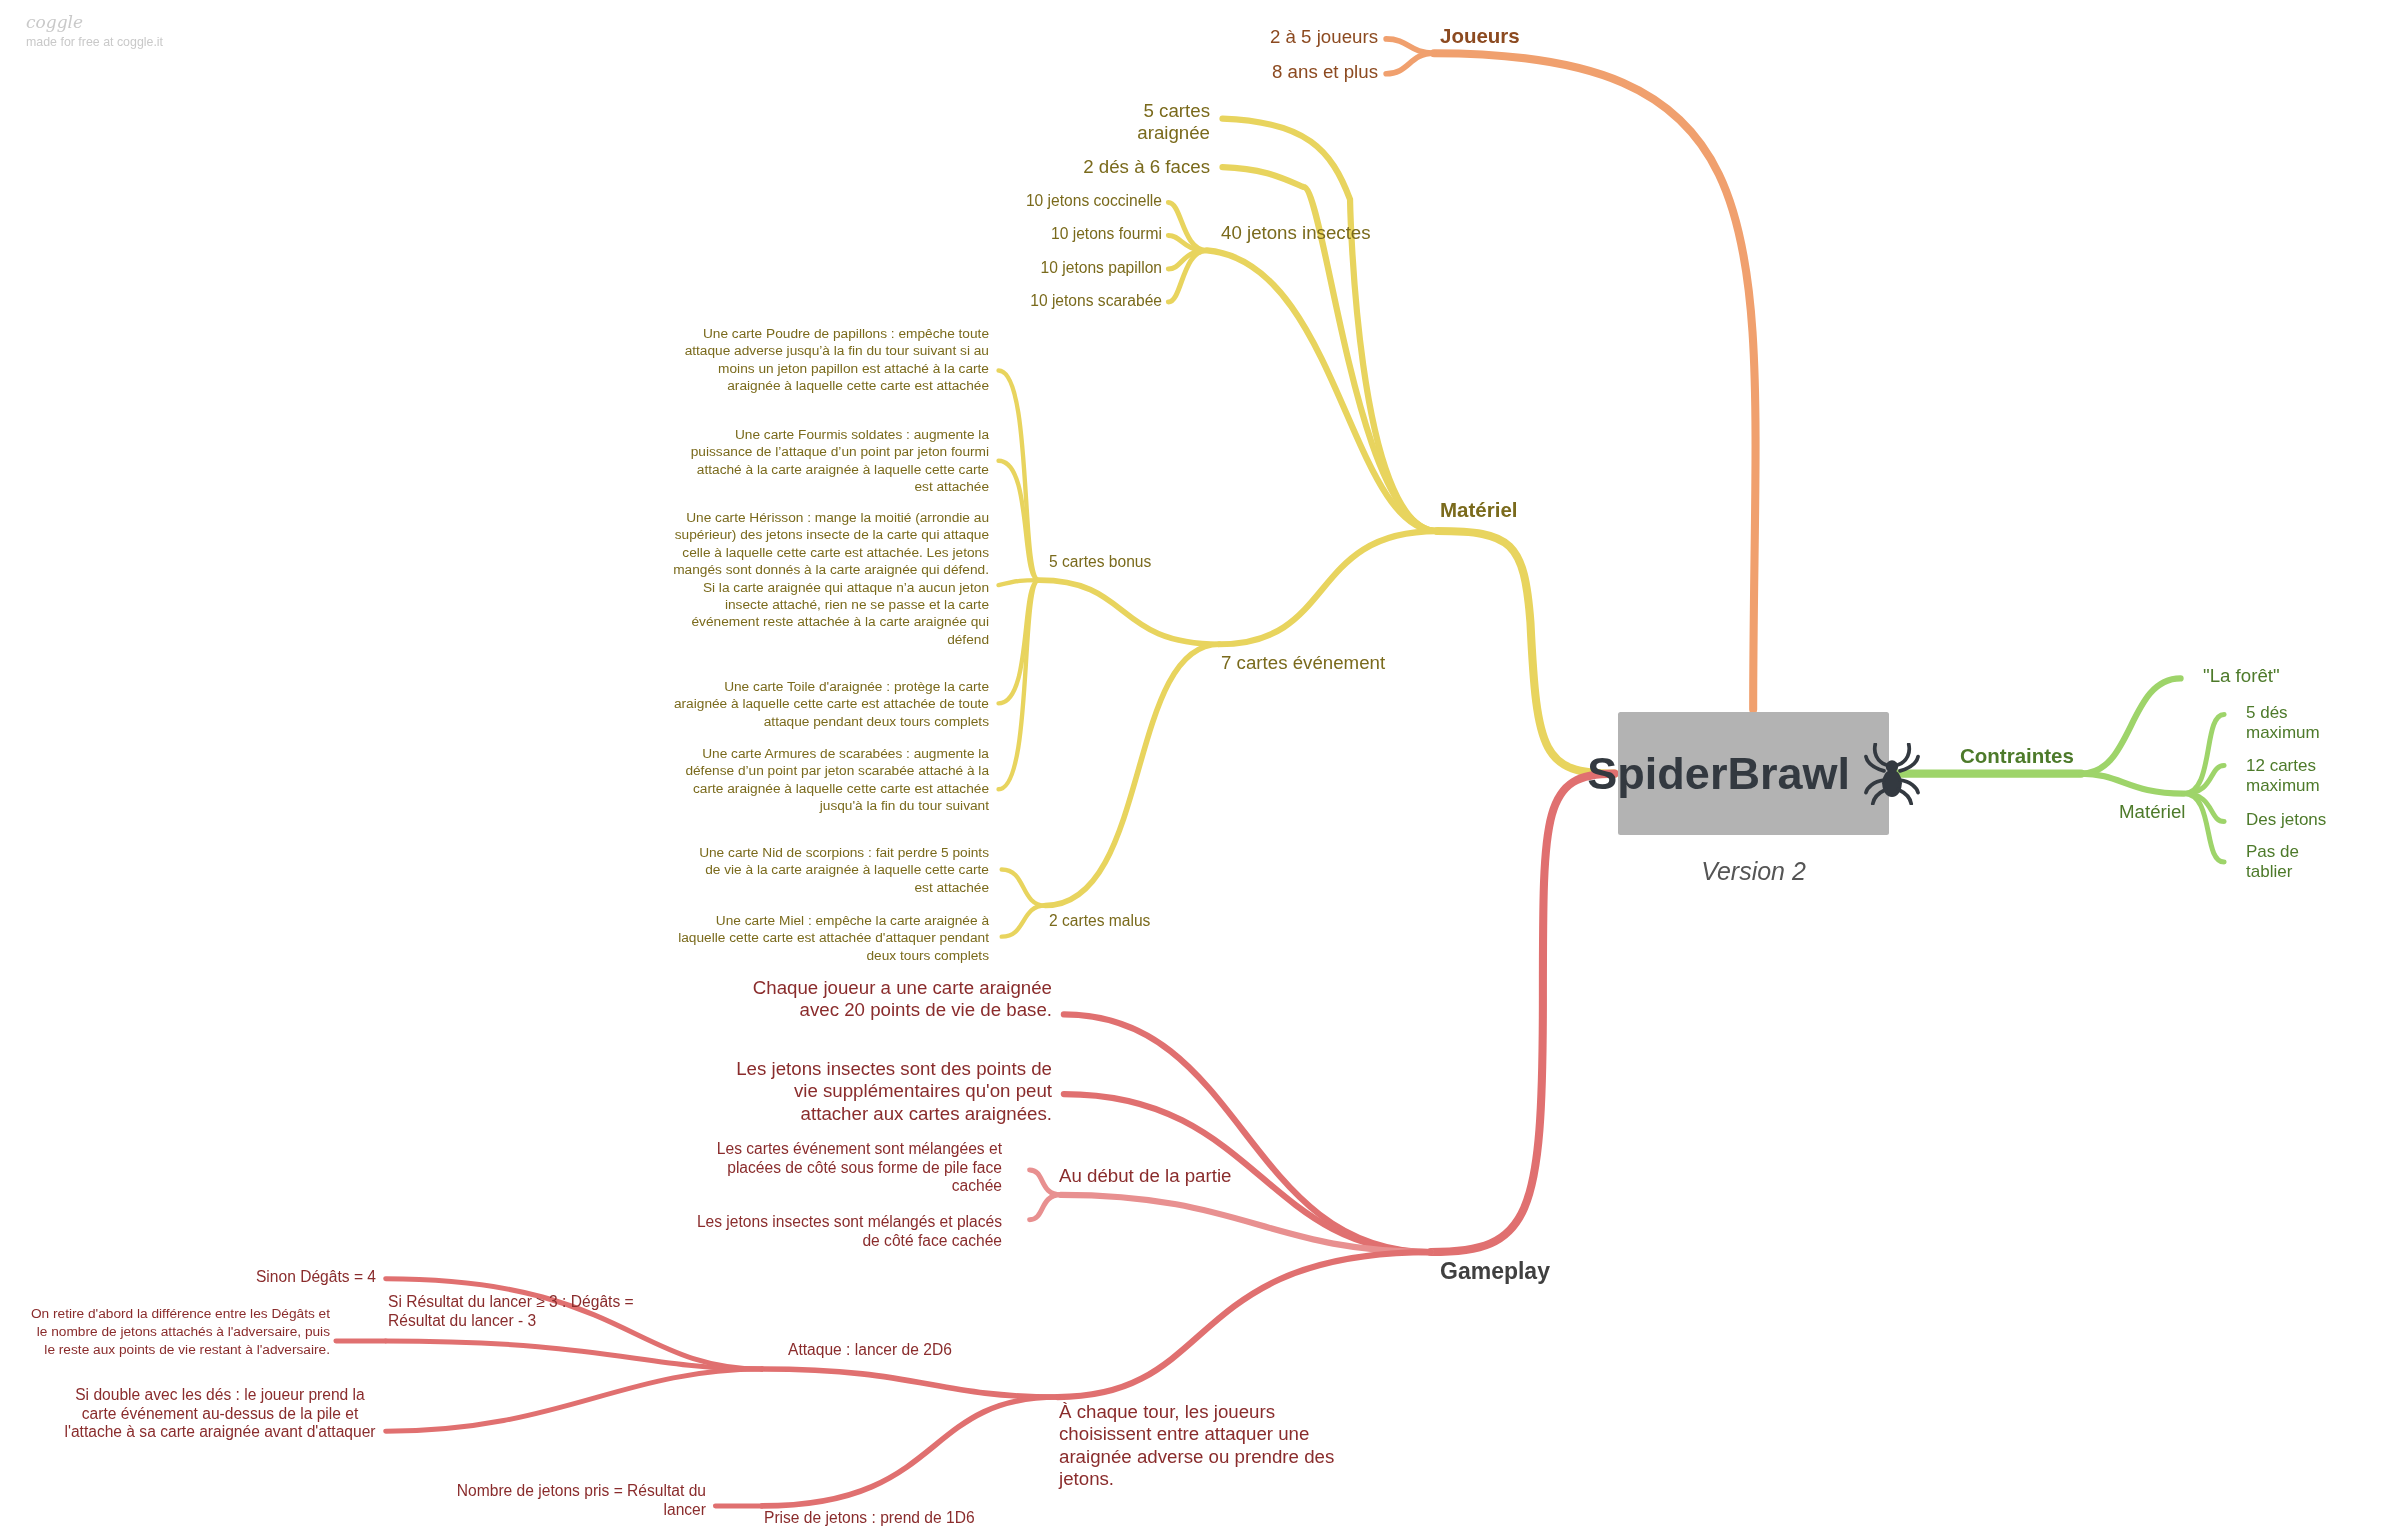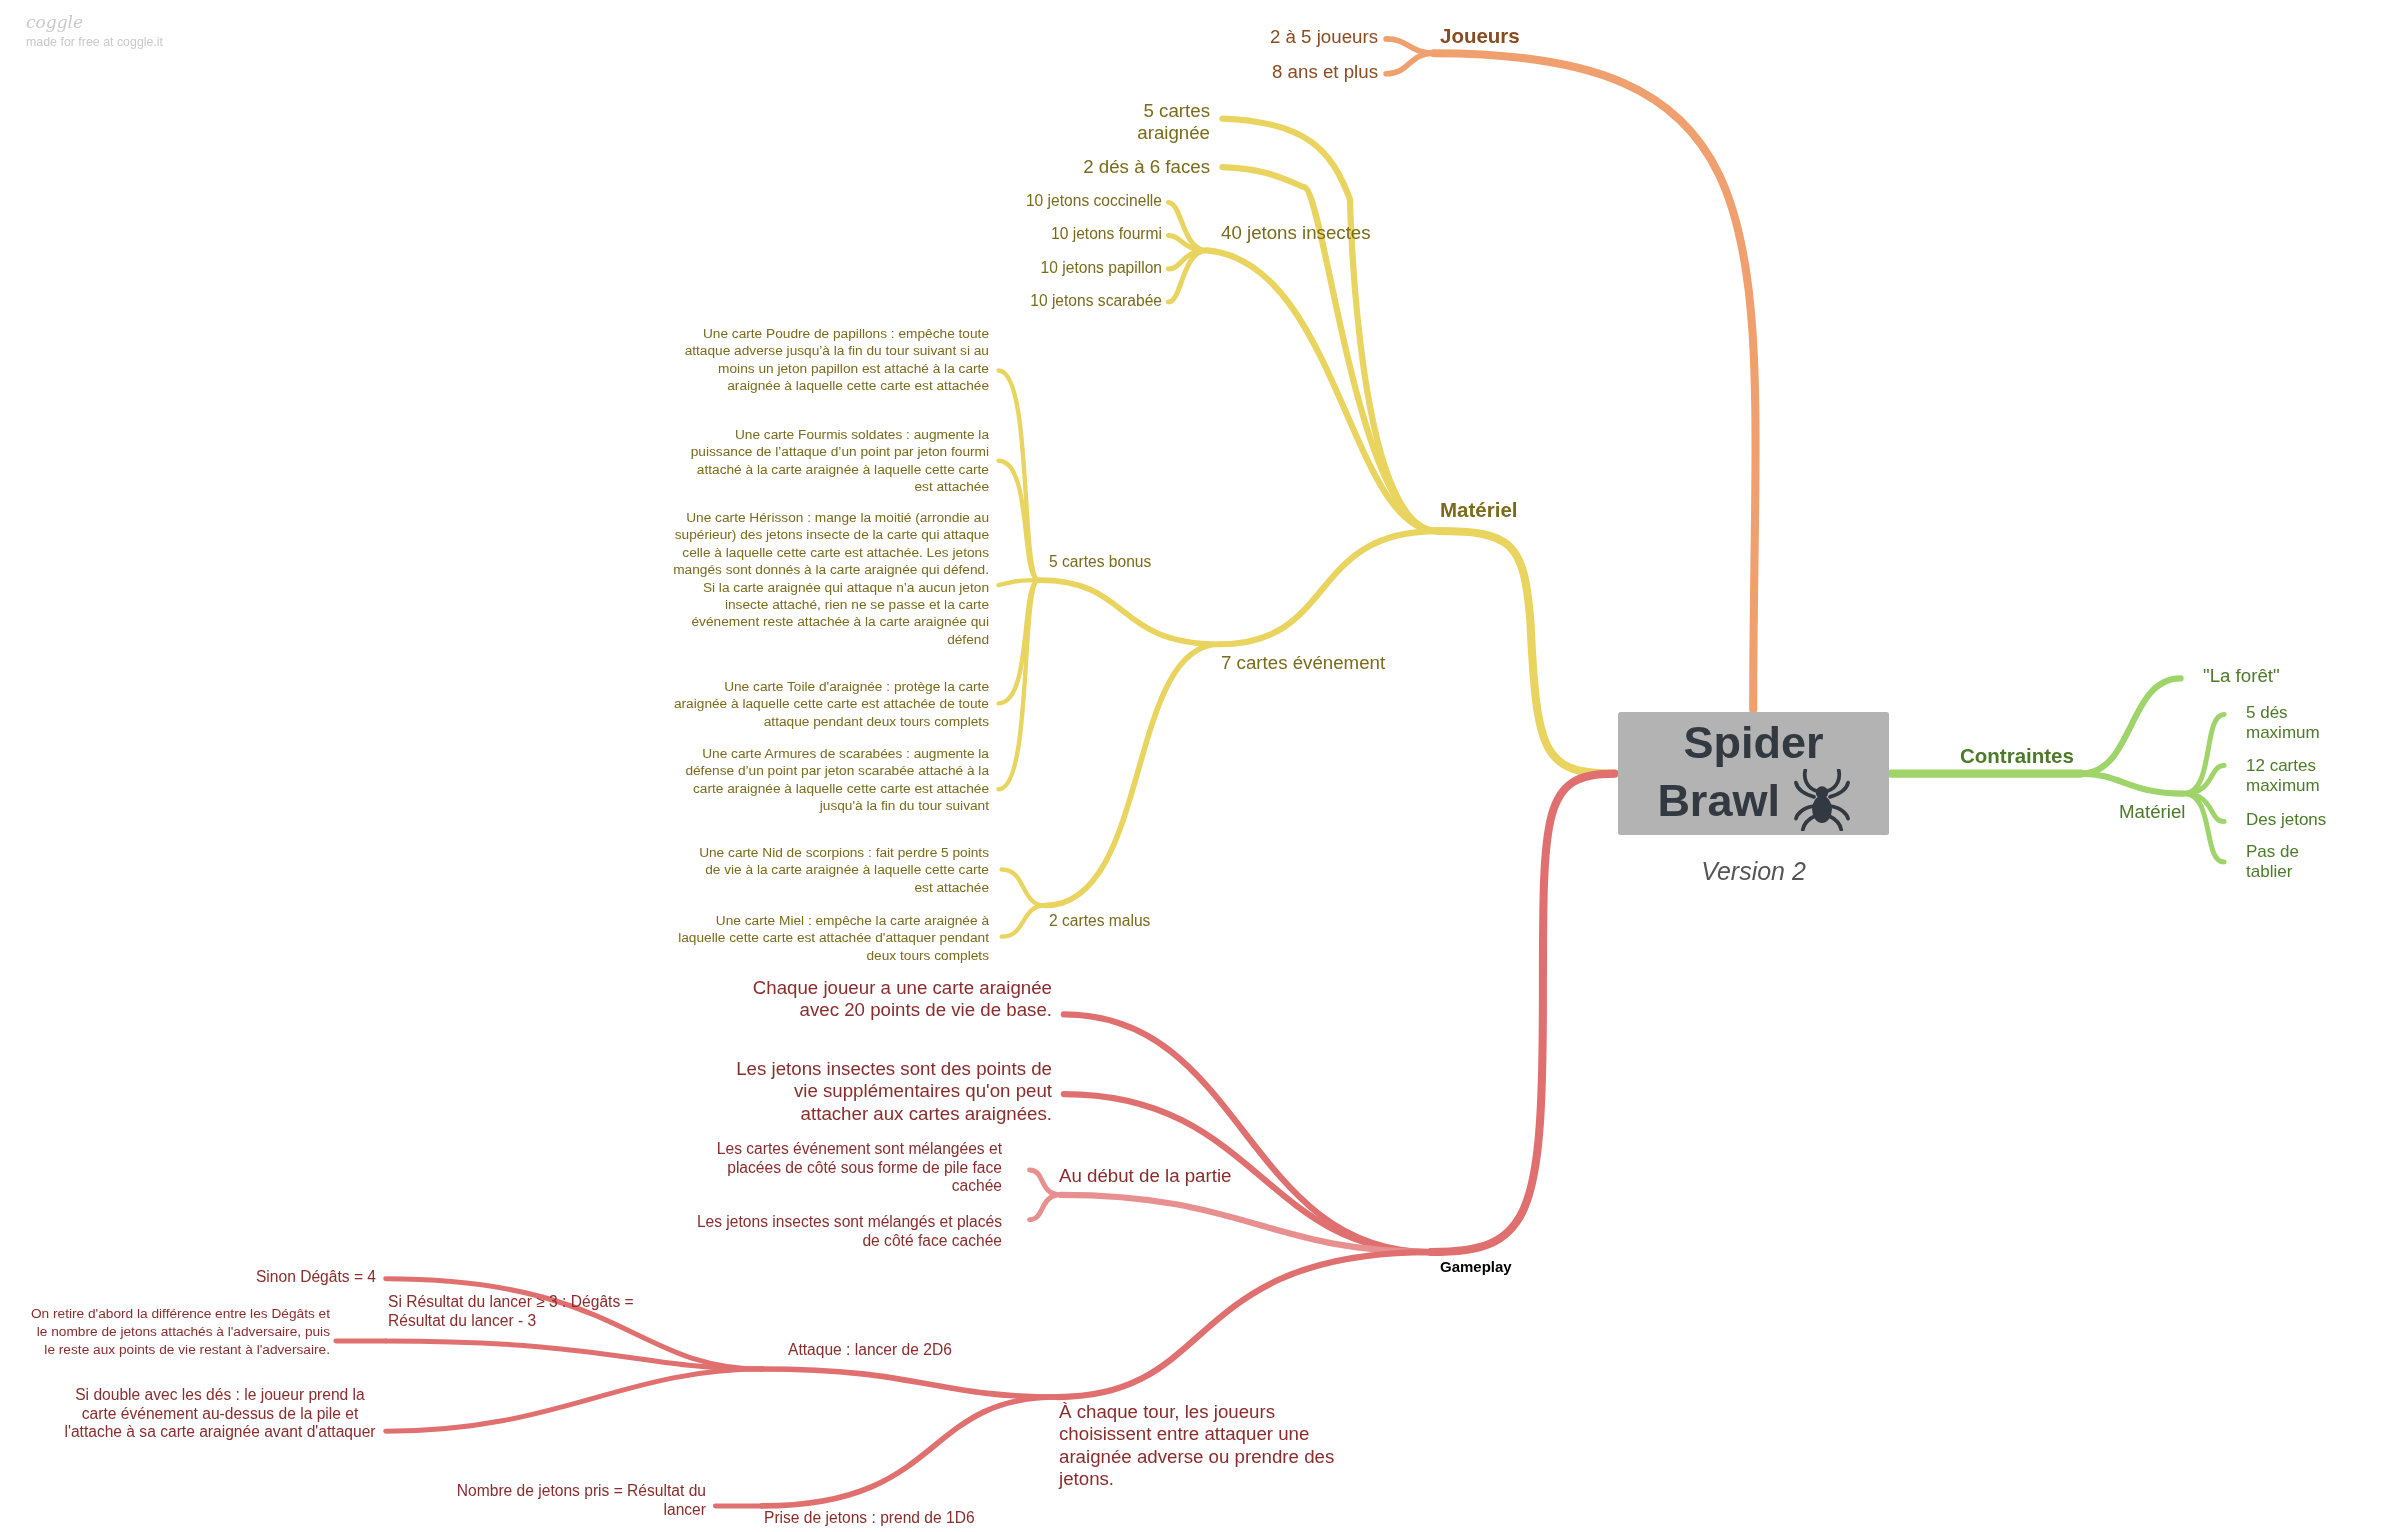--- a/index.html
+++ b/index.html
@@ -7,31 +7,31 @@
          font-family:"Liberation Sans", sans-serif; }
   .abs { position:absolute; }
   svg.links { position:absolute; left:0; top:0; width:2389px; height:1533px; }
   .lbl { position:absolute; line-height:1.2; white-space:nowrap; }
   .r { text-align:right; }
   .wrap { white-space:normal; }
   .brand { left:26px; top:12.4px; color:#c9c9c9; }
   .brand-logo { font-family:"DejaVu Serif", serif; font-style:italic; font-size:17px; }
   .brand-sub { font-size:12.4px; margin-top:2.5px; }
   .root { left:1618px; top:712px; width:271px; height:123px; background:#b3b3b3; border-radius:2.5px;
-          display:flex; flex-direction:column; align-items:center; justify-content:center;
+          display:flex; align-items:center; justify-content:center;
           color:#333940; font-weight:bold; font-size:45px; line-height:1.18; }
   .root-row { display:flex; align-items:center; gap:13.7px; }
   .version { left:1618px; top:857px; width:271px; text-align:center; color:#555; font-style:italic; font-size:25px; }
   .main-orange { color:#8c4a20; font-weight:bold; font-size:20.5px; }
   .sub-orange { color:#8c4a20; font-size:18.7px; }
   .main-yellow { color:#7a6a1c; font-weight:bold; font-size:20.5px; }
   .sub-yellow { color:#7a6a1c; font-size:18.7px; }
   .leaf-yellow { color:#7a6a1c; font-size:15.6px; }
   .tiny-yellow { color:#7a6a1c; font-size:13.7px; line-height:1.27; }
-  .main-red { color:#000000; font-weight:bold; font-size:15px; }
+  .main-red { color:#404040; font-weight:bold; font-size:23px; }
   .sub-red { color:#8a2c2c; font-size:18.7px; }
   .leaf-red { color:#8a2c2c; font-size:15.6px; }
   .tiny-red { color:#8a2c2c; font-size:13.7px; line-height:1.3; }
   .main-green { color:#4d7a2a; font-weight:bold; font-size:20.5px; }
   .sub-green { color:#4d7a2a; font-size:18.7px; }
   .leaf-green { color:#4d7a2a; font-size:17px; }
 </style>
 </head>
 <body>
 

